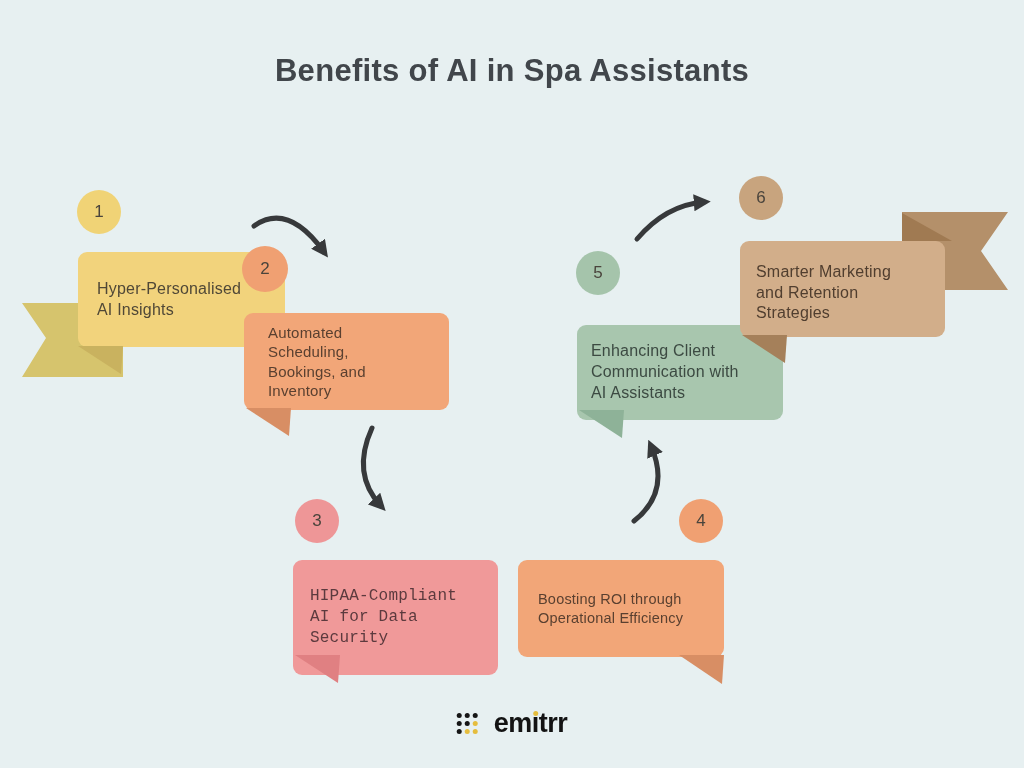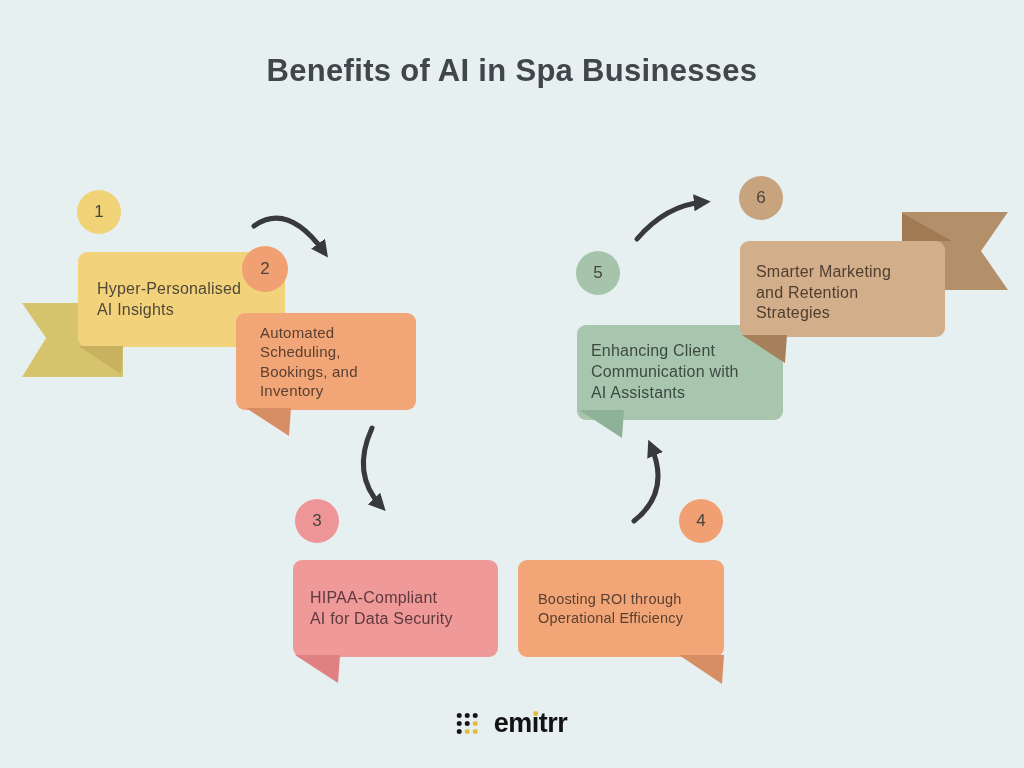--- a/index.html
+++ b/index.html
@@ -12,23 +12,23 @@
   .layer { position:absolute; left:0; top:0; width:1024px; height:768px; pointer-events:none; }
   .under { z-index:1; }
   .over  { z-index:4; }
 
   .bubble { position:absolute; border-radius:9px; display:flex; flex-direction:column;
             justify-content:center; }
   .bubble-text { font-size:16px; line-height:1.3; letter-spacing:.2px; }
   .ln { display:block; }
 
   .b1 { left:78px;  top:252px; width:207px; height:95px; z-index:2; padding:0 8px 0 19px; }
-  .b2 { left:236px; top:313px; width:180px; height:97px; z-index:3; padding:0 8px 0 24px; }
+  .b2 { left:244px; top:313px; width:205px; height:97px; z-index:3; padding:0 8px 0 24px; }
   .b2 .bubble-text { font-size:15px; }
-  .b3 { left:293px; top:560px; width:205px; height:97px; z-index:2; padding:0 8px 0 17px; }
+  .b3 { left:293px; top:560px; width:205px; height:115px; z-index:2; padding:0 8px 0 17px;font-family:Liberation Mono, monospace; }
   .b4 { left:518px; top:560px; width:206px; height:97px; z-index:2; padding:0 8px 0 20px; }
   .b4 .bubble-text { font-size:14.5px; }
   .b5 { left:577px; top:317px; width:206px; height:95px; z-index:2; padding:0 8px 0 14px; }
   .b6 { left:740px; top:241px; width:205px; height:96px; z-index:3; padding:8px 8px 0 16px; }
 
   .numcircle { position:absolute; width:44px; height:44px; border-radius:50%;
                display:flex; align-items:center; justify-content:center;
                font-size:17px; color:#4a443c; z-index:6; }
   .c1 { left:77px;  top:190px; }
   .c2 { left:242px; top:246px; width:46px; height:46px; }
@@ -46,21 +46,21 @@
   .wordmark { font-size:27px; font-weight:bold; letter-spacing:-.5px; display:flex; }
   .i-wrap { position:relative; }
   .i-dot { position:absolute; top:3px; left:50%; transform:translateX(-50%);
            width:5px; height:5px; border-radius:50%; background:#e5bd3d; }
 </style>
 </head>
 <body>
 
 <div id="canvas" style="background-color: rgb(231, 240, 241);">
 
-  <div class="title" style="color: rgb(65, 70, 75);">Benefits of AI in Spa Businesses</div>
+  <div class="title" style="color: rgb(65, 70, 75);">Benefits of AI in Spa Assistants</div>
 
   <svg class="layer under" viewBox="0 0 1024 768">
     <polygon points="22,303 123,303 123,377 22,377 46,338" fill="#d6c46d"></polygon>
     <polygon points="902,212 1008,212 981,251 1008,290 902,290" fill="#b4906a"></polygon>
   </svg>
 
   <div class="bubble b1" style="background-color: rgb(242, 211, 124);">
     <div class="bubble-text" style="color: rgb(80, 72, 55);">
       <span class="ln">Hyper-Personalised</span>
       <span class="ln">AI Insights</span>

